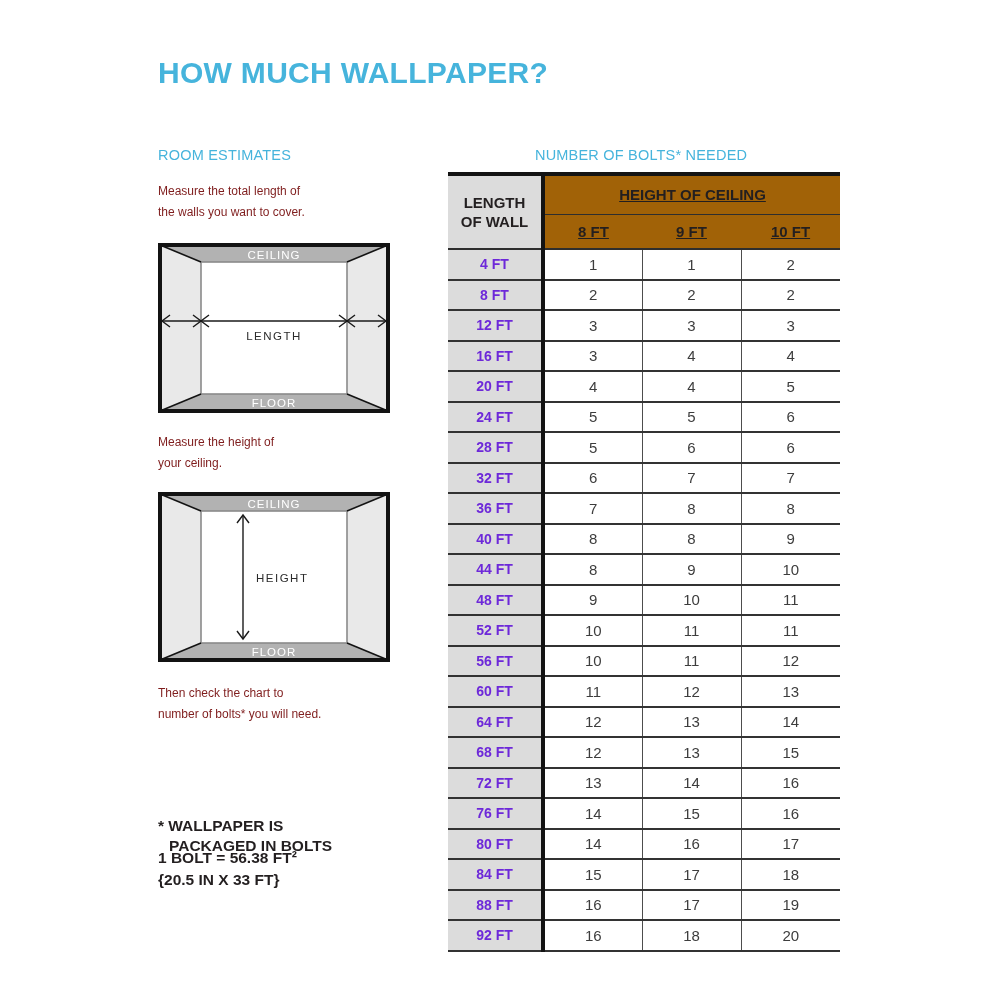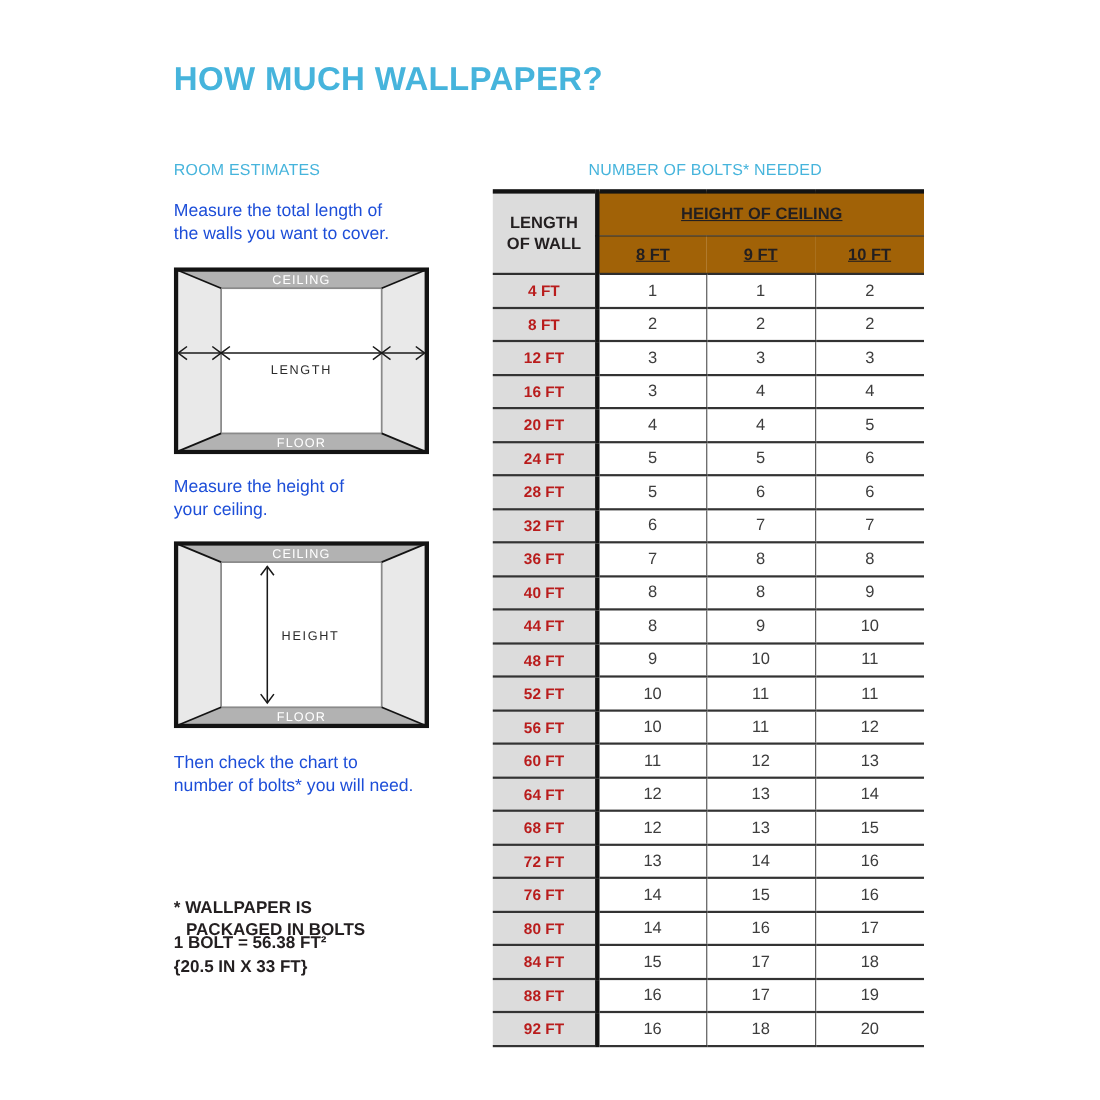--- a/index.html
+++ b/index.html
@@ -12,21 +12,21 @@
     position:absolute; left:158px; top:56px;
     font-size:30px; font-weight:bold; letter-spacing:0.3px;
     color:var(--accent,#46b4dc);
   }
   .section-heading {
     position:absolute; font-size:14.5px; font-weight:normal; letter-spacing:0.2px;
     color:var(--accent,#46b4dc);
   }
   #room-estimates-heading { left:158px; top:147px; }
   #bolts-heading { left:535px; top:147px; }
-  .para { position:absolute; left:158px; font-size:16px; line-height:21px; color:#1d4ed8; }
+  .para { position:absolute; left:158px; font-size:12px; line-height:21px; color:#7f1d1d; }
   #step1 { top:181px; }
   #step2 { top:432px; }
   #step3 { top:683px; }
   .diagram { position:absolute; left:158px; width:232px; height:170px; }
   #diagram-length { top:243px; }
   #diagram-height { top:492px; }
   .footnote { position:absolute; left:158px; font-size:15.5px; font-weight:bold; line-height:20px; }
   #footnote-bolts { top:816px; }
   #footnote-bolts .indent { padding-left:11px; }
   #bolt-spec { top:847px; line-height:22px; }
@@ -42,21 +42,21 @@
   .bolt-table th { font-weight:bold; color:#231f20; }
   th.corner-cell, td.row-label { background:#dcdcdc; border-right:4px solid #131313; }
   th.group-cell, th.sub-cell { background:#a16207;text-decoration:underline; }
   tr.group-row { height:40px; }
   tr.sub-row { height:35px; }
   th.group-cell { border-bottom:1.5px solid #2e2e2e; font-size:15px; }
   th.sub-cell { border-bottom:2.5px solid #2e2e2e; }
   th.corner-cell { border-bottom:2.5px solid #2e2e2e; font-size:15px; line-height:19px; }
   tbody tr { height:30.5px; }
   tbody td { border-bottom:2px solid #333333; color:#3d3d3d; }
-  td.row-label { font-weight:bold; font-size:14px; color:#b91c1c; }
+  td.row-label { font-weight:bold; font-size:14px; color:#6d28d9; }
   td.val + td.val { border-left:1.5px solid #4d4d4d; }
 
   svg text { font-family:"Liberation Sans", sans-serif; }
   .room-label { font-size:11.5px; letter-spacing:1px; fill:#ffffff; }
   .measure-label { font-size:11.5px; letter-spacing:1.5px; fill:#2b2b2b; }
 </style>
 </head>
 <body>
 
 <div class="page">

